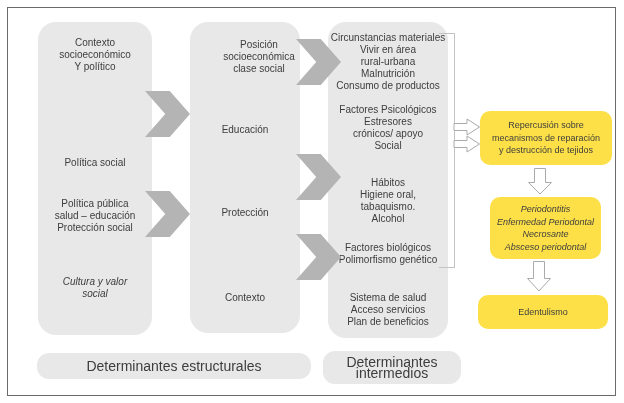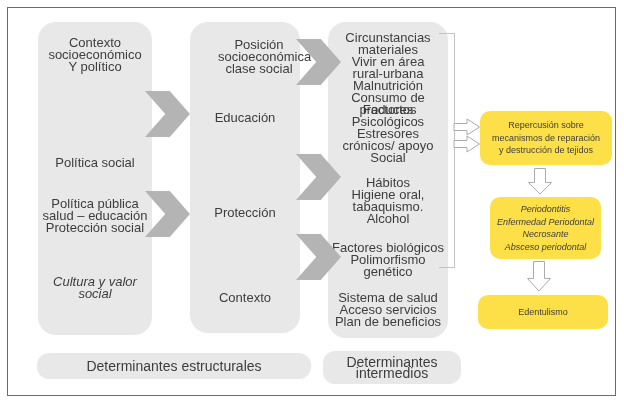--- a/index.html
+++ b/index.html
@@ -8,21 +8,21 @@
     font-family:"Liberation Sans","DejaVu Sans",sans-serif;
     color:#3d3d3d;overflow:hidden;
   }
   .frame{
     position:absolute;left:7px;top:7px;width:609px;height:389px;
     border:1px solid #6b6b6b;box-sizing:border-box;
   }
   .box{position:absolute;background:#e8e8e8;border-radius:18px;}
   .txt{
     position:absolute;left:0;right:0;text-align:center;white-space:pre-line;
-    font-size:13px;line-height:12px;color:#3d3d3d;
+    font-size:10px;line-height:12px;color:#3d3d3d;
   }
   .chev{
     position:absolute;width:45px;height:46px;background:#b4b4b4;z-index:3;
     clip-path:polygon(0 0,55% 0,100% 50%,55% 100%,0 100%,45% 50%);
   }
   .outcome-box{
     position:absolute;background:#fde047;border-radius:10px;
     display:flex;align-items:center;justify-content:center;
     text-align:center;white-space:pre-line;font-size:9px;line-height:12.5px;
   }
@@ -56,21 +56,21 @@
 social</div>
   </div>
 
   <div class="chev" style="left:145px;top:91px;"></div>
   <div class="chev" style="left:145px;top:191px;"></div>
 
   <div class="box" style="left:190px;top:22px;width:110px;height:311px;">
     <div class="txt" style="top:17px;margin-left:28px;">Posición
 socioeconómica
 clase social</div>
-    <div class="txt" style="top:90px;">Educación</div>
+    <div class="txt" style="top:102px;">Educación</div>
     <div class="txt" style="top:185px;">Protección</div>
     <div class="txt" style="top:270px;">Contexto</div>
   </div>
 
   <div class="chev" style="left:296px;top:39px;"></div>
   <div class="chev" style="left:296px;top:154px;"></div>
   <div class="chev" style="left:296px;top:234px;"></div>
 
   <div class="box" style="left:328px;top:22px;width:120px;height:316px;">
     <div class="txt" style="top:10px;">Circunstancias materiales

